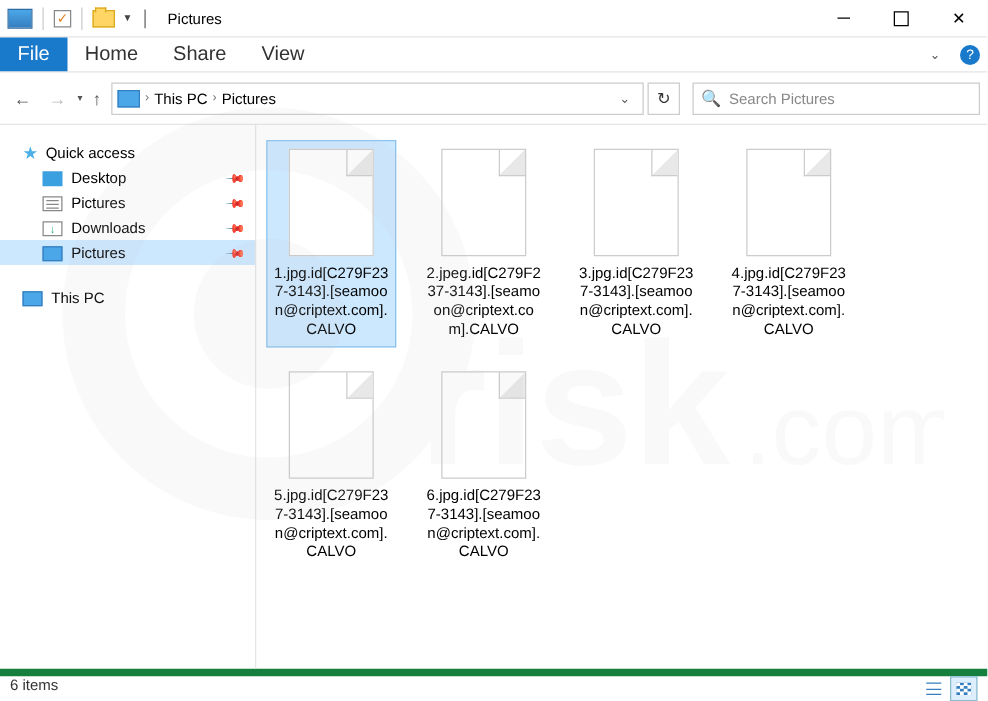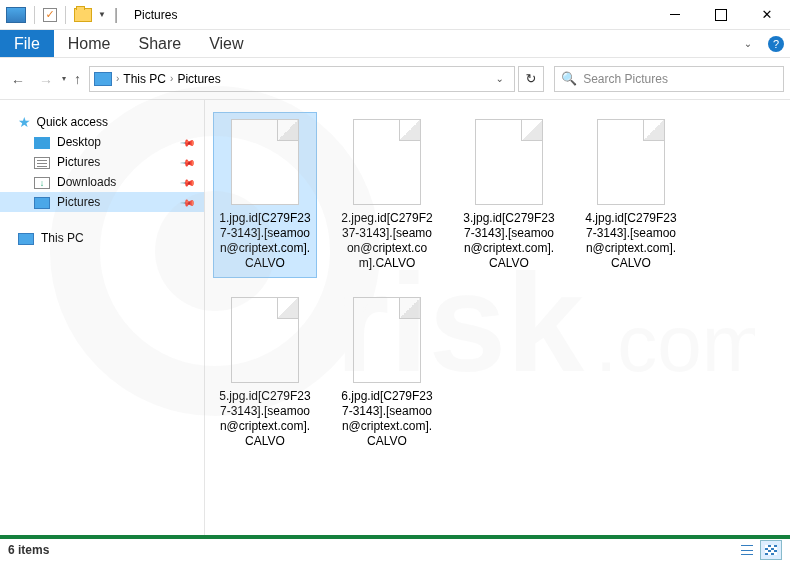--- a/index.html
+++ b/index.html
@@ -67,21 +67,21 @@
 .filearea { flex: 1; padding: 12px 8px; overflow: auto; }
 .filegrid { display: flex; flex-wrap: wrap; gap: 12px 18px; }
 .fileitem { width: 104px; text-align: center; font-size: 12px; padding: 6px 4px; border: 1px solid transparent; }
 .fileitem.selected { background:#cce8ff; border:1px solid #8bc3f0; }
 .fileicon { width: 68px; height: 86px; margin: 0 auto 6px; background: #fff; border: 1px solid #ccc; position: relative; }
 .fileicon::before { content: ""; position: absolute; top:0; right:0; width:20px; height:20px; background: linear-gradient(135deg, transparent 50%, #e8e8e8 50%); }
 .fileicon::after { content:""; position:absolute; top:0; right:0; width:20px; height:20px; border-left:1px solid #ccc; border-bottom:1px solid #ccc; }
 .filename { line-height: 1.25; word-break: break-all; color: #000; }
 
 
-.statusbar { height: 26px; border-top: 4px solid #15803d; display: flex; align-items: center; padding: 0 8px; font-size: 12px; color: #333; font-weight: bold; }
+.statusbar { height: 26px; border-top: 6px solid #15803d; display: flex; padding: 0 8px; font-size: 12px; color: #333; }
 .statusbar .viewbtns { margin-left:auto; display:flex; gap:2px; }
 .statusbar .vb { width:22px; height:20px; border:1px solid transparent; display:flex; align-items:center; justify-content:center; }
 .statusbar .vb.active { border-color:#8bc; background:#def; }
 .vb .lines { width:12px; height:10px; display:flex; flex-direction:column; justify-content:space-between; }
 .vb .lines span{ height:1px; background:#357ec0; }
 .vb .grid { width:12px; height:10px; background: conic-gradient(#357ec0 0 25%, #fff 0 50%, #357ec0 0 75%, #fff 0); background-size:6px 5px; }
 
 
 .watermark { position:absolute; inset:0; pointer-events:none; opacity:0.10; display:flex; align-items:center; justify-content:center; }
 .watermark svg { width: 720px; height: 420px; }

